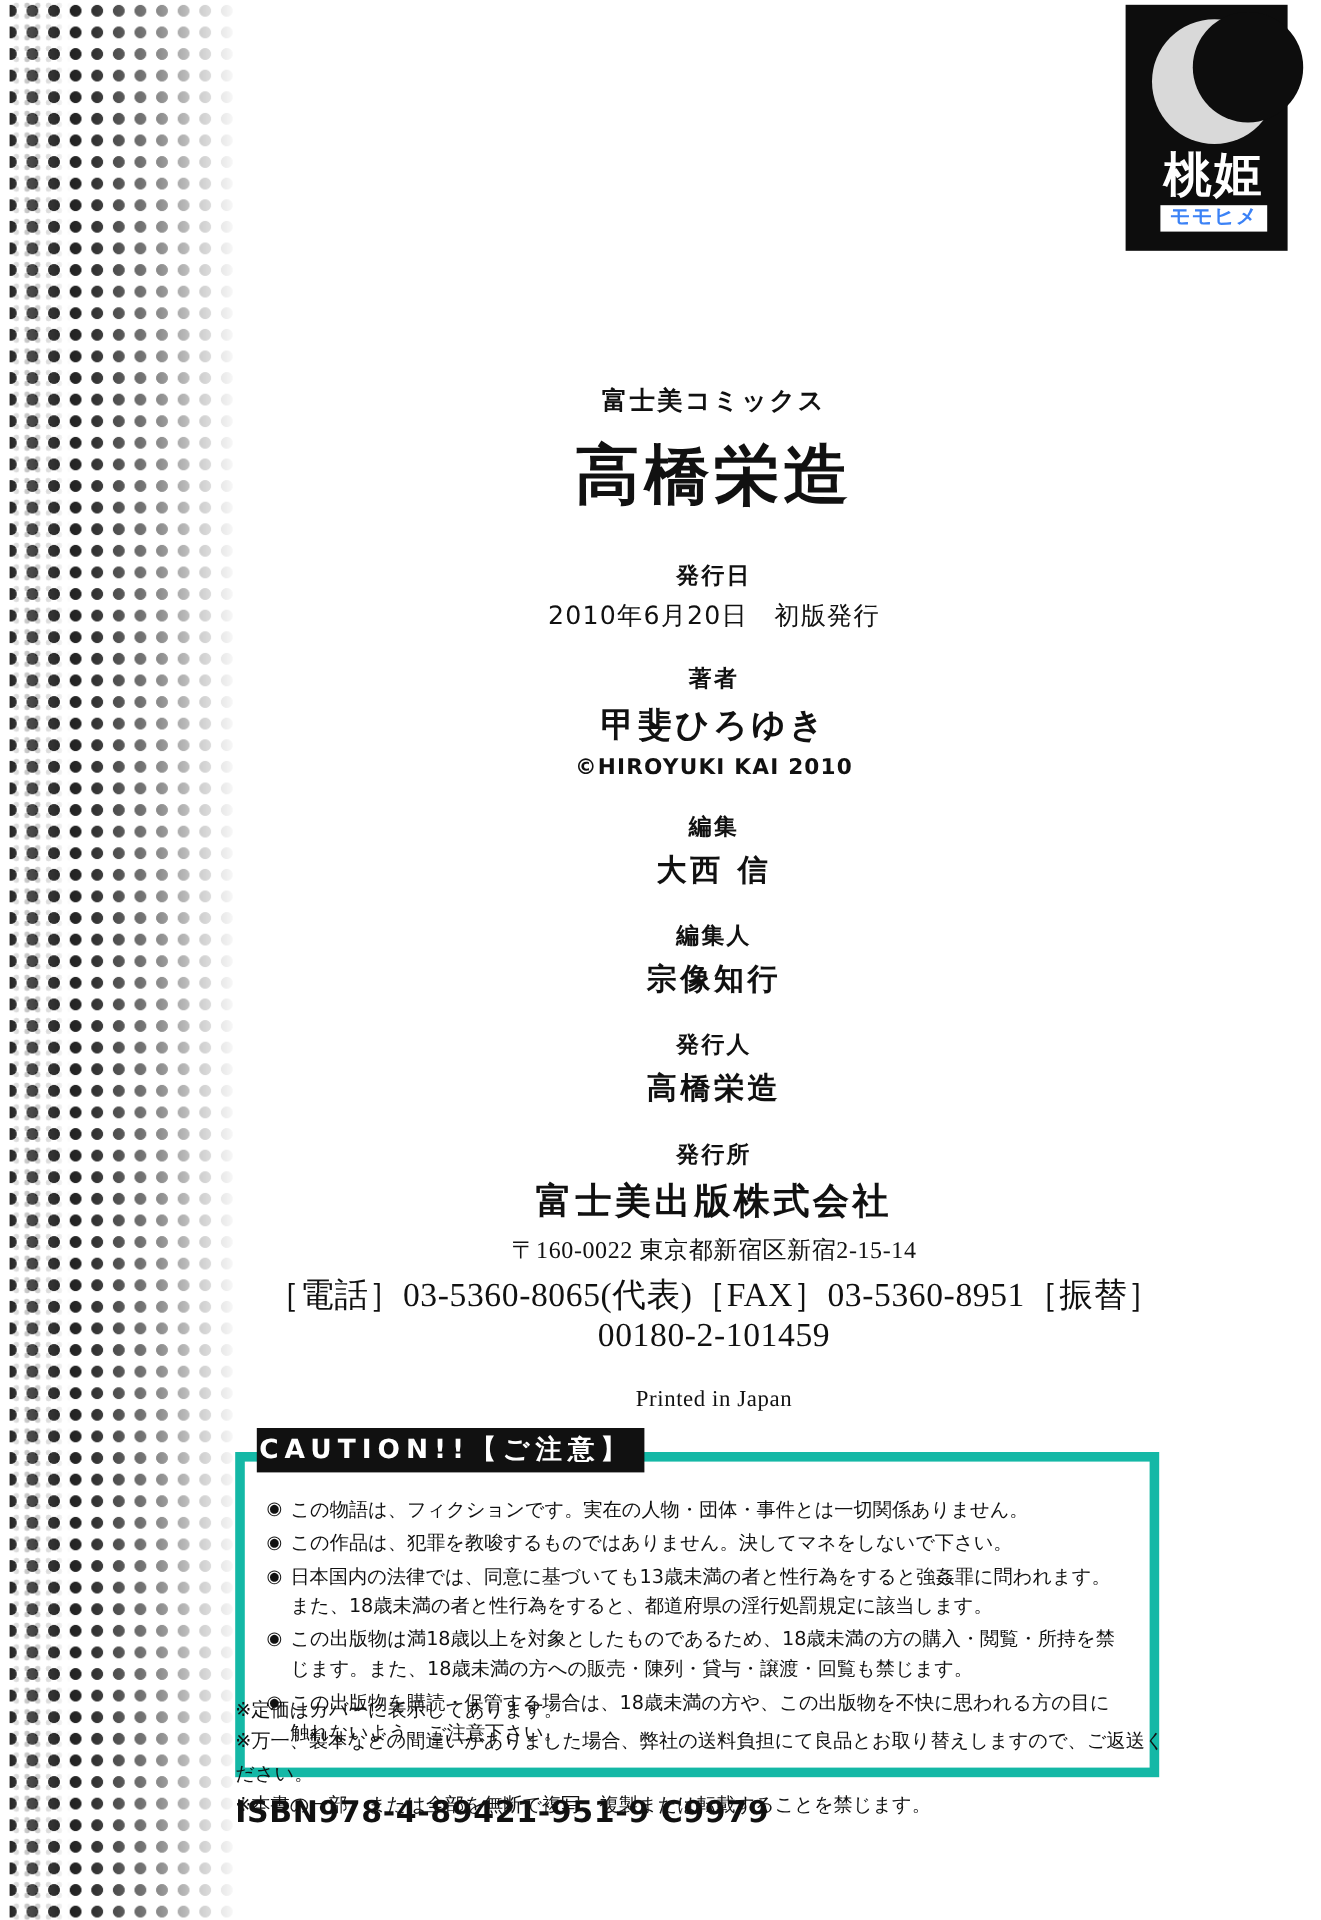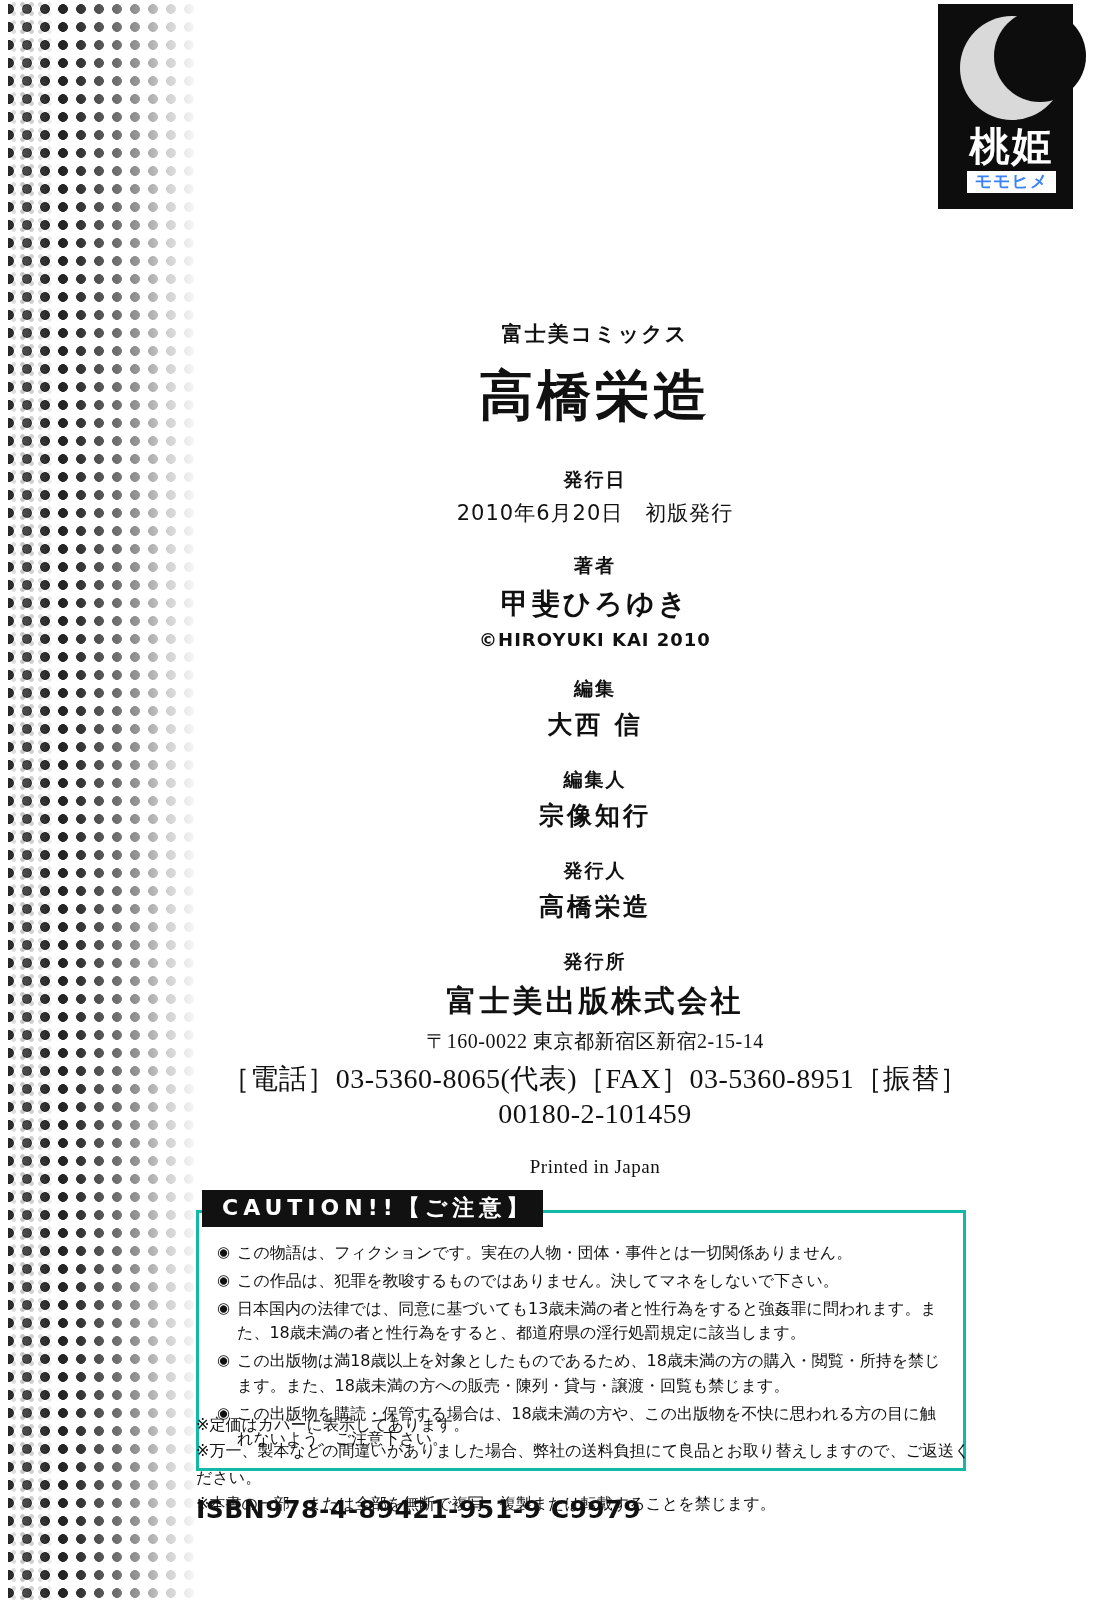--- a/index.html
+++ b/index.html
@@ -185,27 +185,27 @@
     width: 770px;
   }
   .caution-head {
     display: inline-block;
     background: #111111;
     color: #ffffff;
     font-family: "DejaVu Sans", sans-serif;
     font-weight: bold;
     font-size: 22px;
     letter-spacing: 5px;
-    padding: 3px 10px 4px 20px;
+    padding: 3px 10px 4px 2px;
     position: relative;
     z-index: 2;
-    margin-left: 6px;
+    margin-left: 18px;
   }
   .caution-box {
-    border: 3px solid #14b8a6;
+    border: 8px solid #14b8a6;
     margin-top: -17px;
     padding: 28px 22px 14px 18px;
     box-sizing: border-box;
   }
   .caution-list {
     list-style: none;
     margin: 0;
     padding: 0;
     font-family: "DejaVu Sans", sans-serif;
     font-size: 16px;

